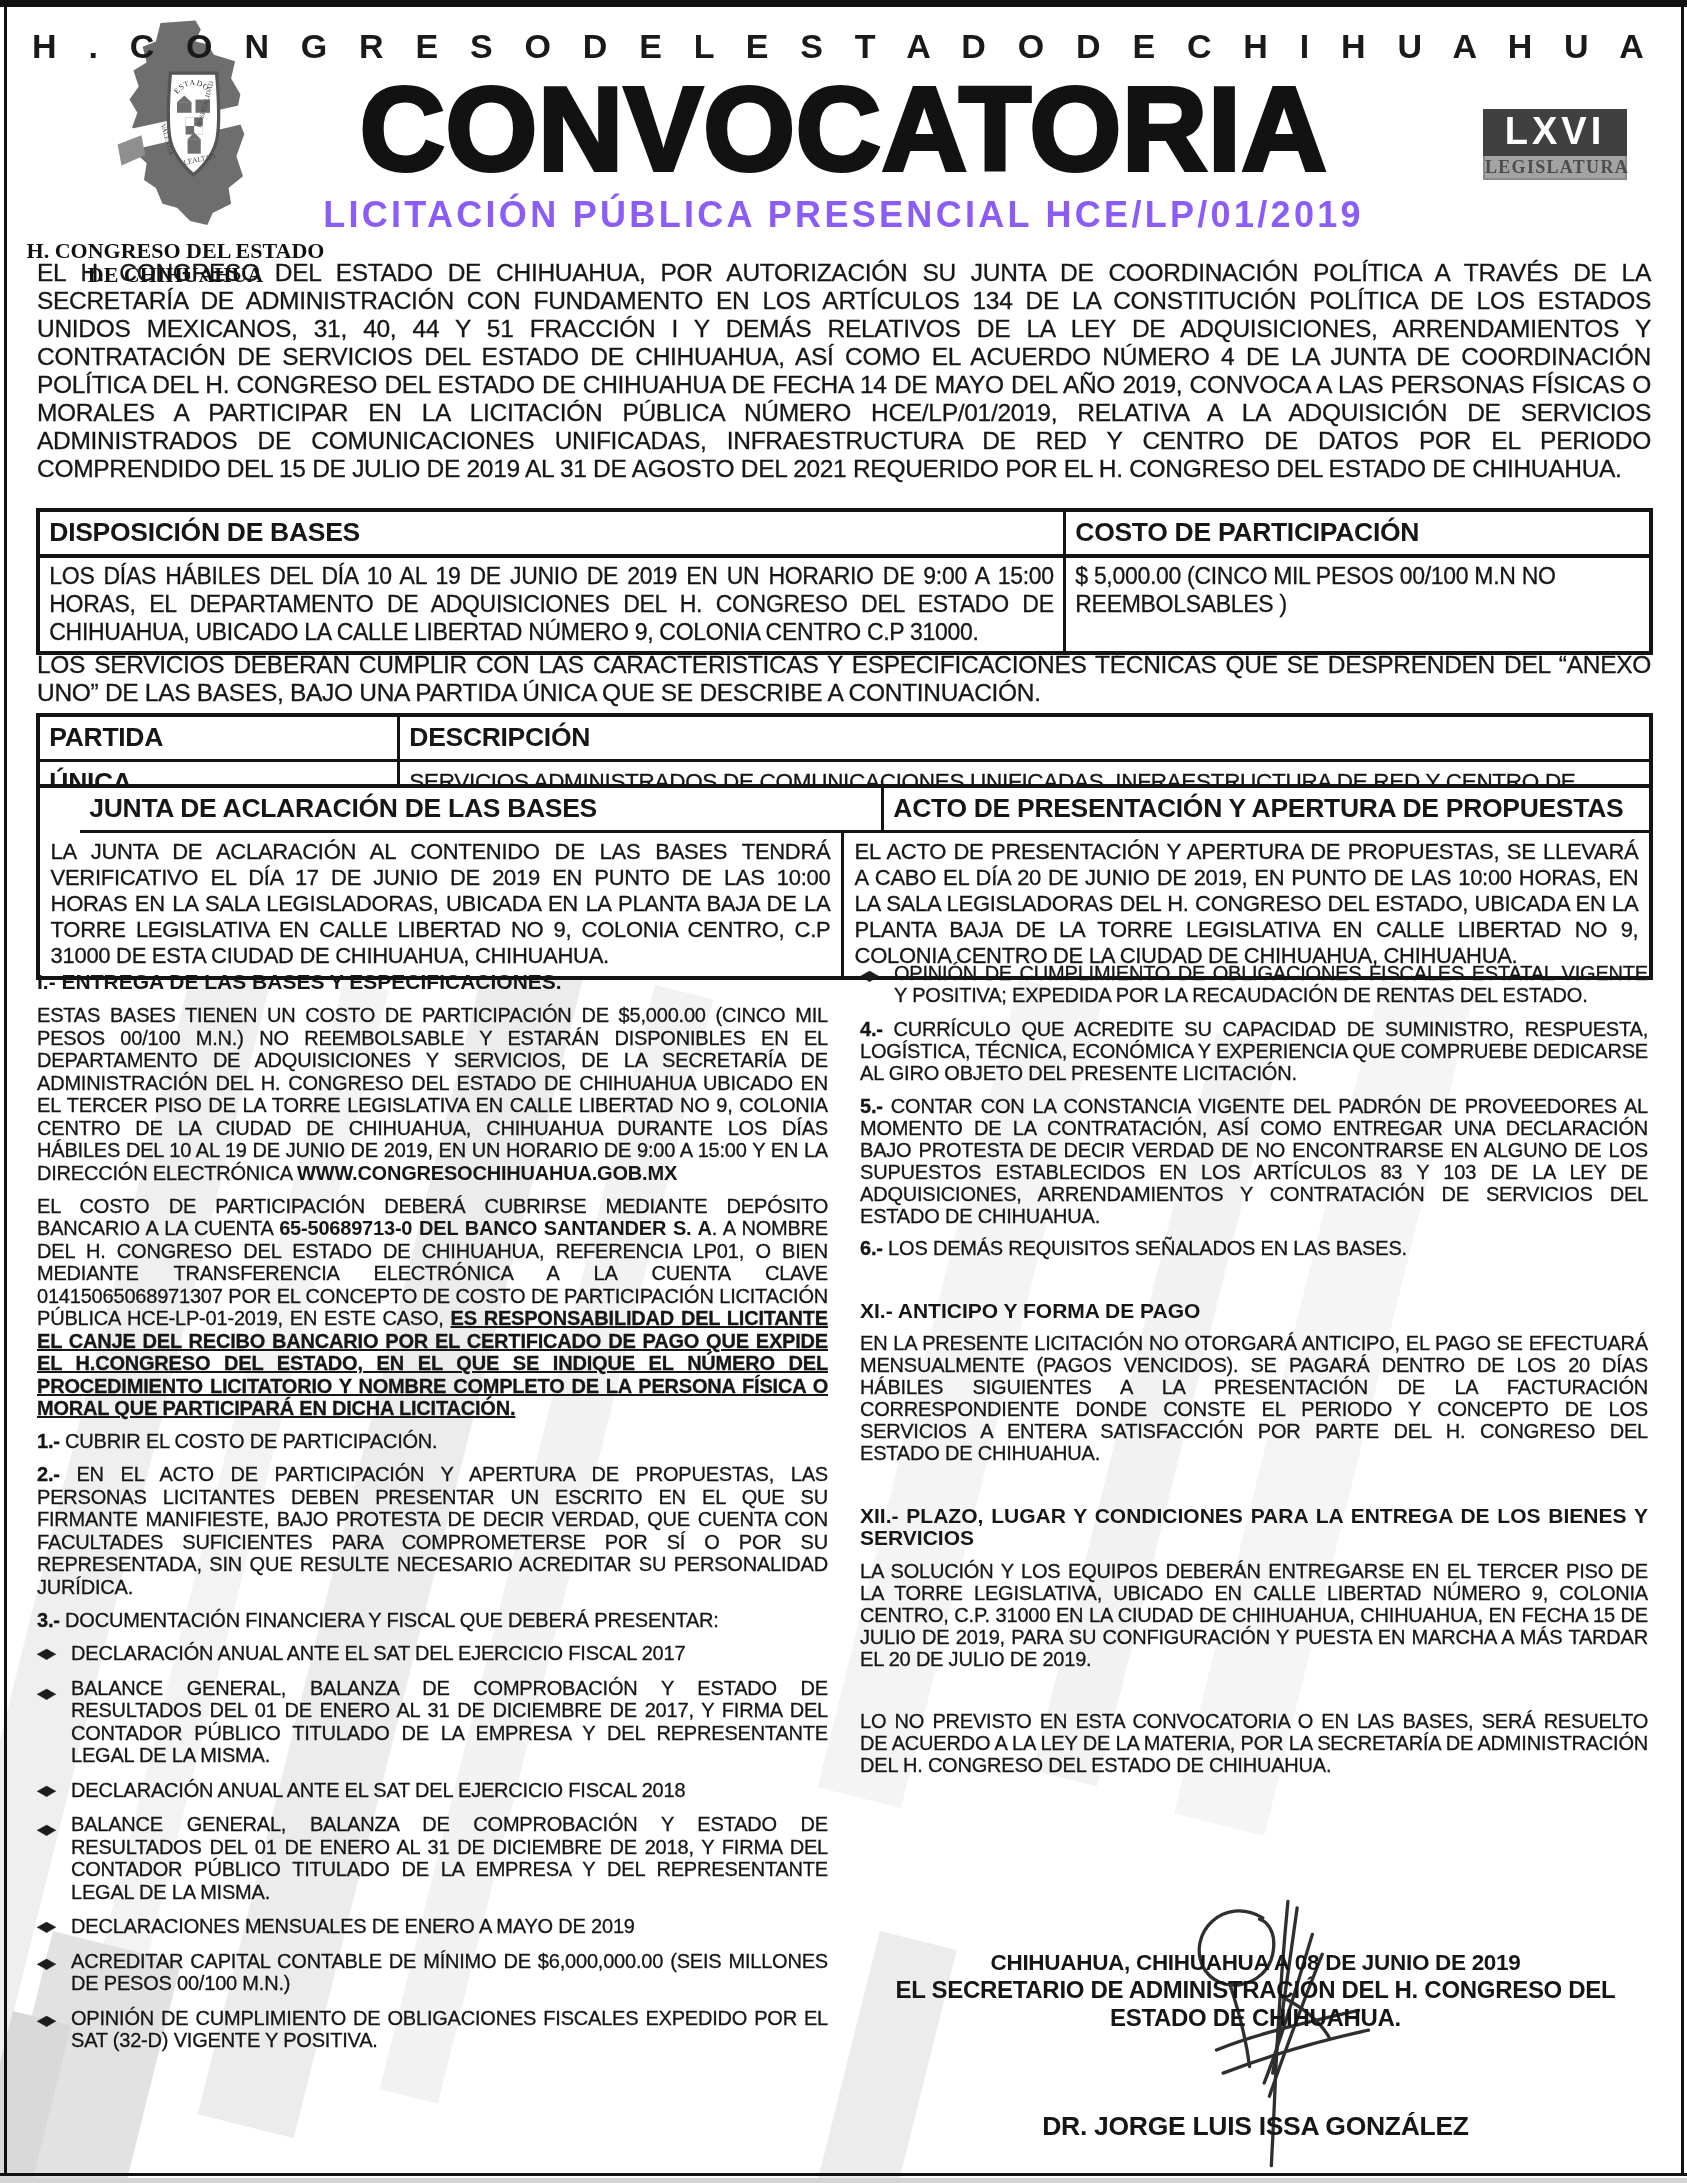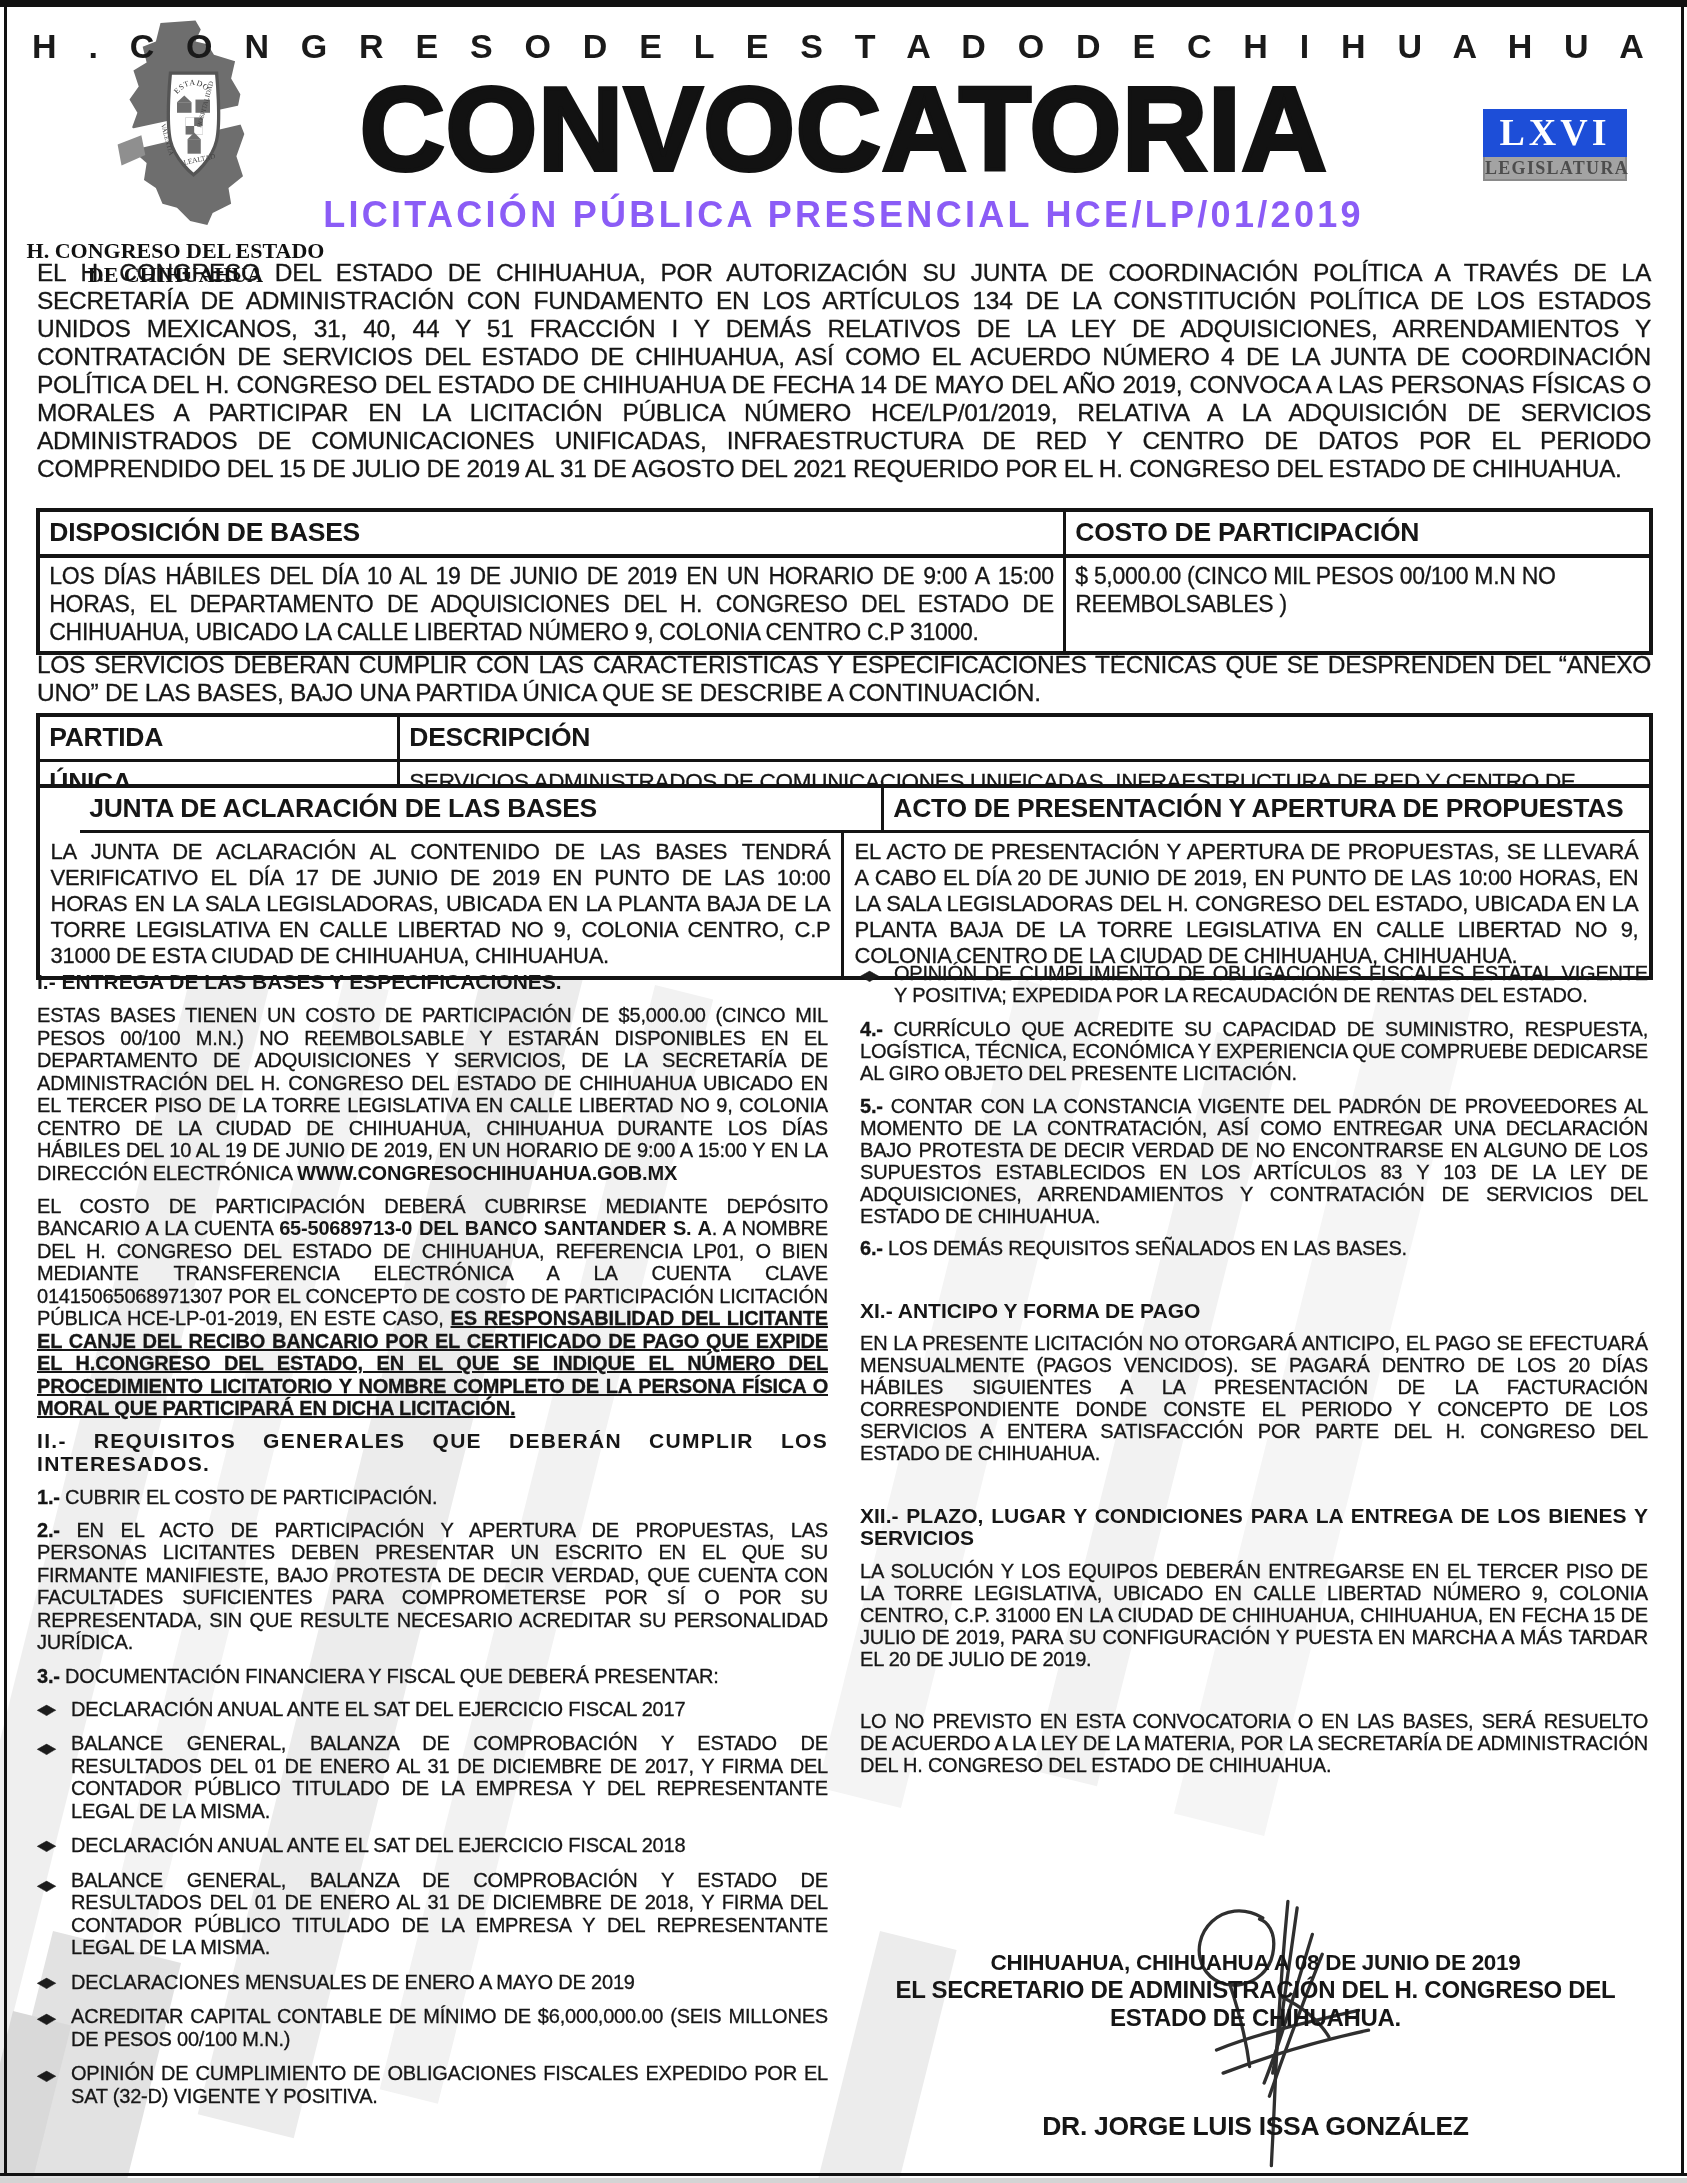--- a/index.html
+++ b/index.html
@@ -17,21 +17,21 @@
   
   .title-block{position:absolute;left:0;top:26.5px;width:1687px;text-align:center;}
   .congress-line{font-size:34px;font-weight:700;letter-spacing:11.2px;color:#1a1a1a;}
   .big-title{font-size:118px;font-weight:900;letter-spacing:0.7px;line-height:1.0;margin-top:4px;
              -webkit-text-stroke:4px #121212;color:#121212;}
   .subtitle{font-size:36px;font-weight:700;letter-spacing:3.3px;margin-top:6.6px;color:#8b5cf6;}
   .logo{position:absolute;left:78px;top:14.6px;width:231px;height:218px;}
   .logo-caption{position:absolute;left:26.5px;top:239px;width:298px;text-align:center;
                 font-family:"Liberation Serif",serif;font-weight:700;font-size:22px;line-height:1.1;color:#111;}
   .badge{position:absolute;left:1483px;top:109px;width:144px;}
-  .badge-roman{background:#1d4ed8;color:#fff;font-family:Liberation Serif, serif;font-weight:700;
+  .badge-roman{background:#404040;color:#fff;font-family:Liberation Sans, sans-serif;font-weight:700;
                font-size:38px;text-align:center;letter-spacing:4px;padding:1.3px 0 2.6px 0;}
   .badge-word{background:#a3a3a3;border:2.6px solid #8a8a8a;border-top:none;color:#4d4d4d;
               font-family:"Liberation Serif",serif;font-weight:700;font-size:18px;text-align:center;
               letter-spacing:1.3px;padding:0.7px 0;}
   
   .intro{position:absolute;left:37px;top:259px;width:1614px;font-size:24.5px;line-height:28px;
          text-align:justify;letter-spacing:-0.3px;-webkit-text-stroke:0.3px #161616;}
   
   .tbl{position:absolute;background:#fff;border:4px solid #141414;}
   .grid{display:grid;}
@@ -159,21 +159,20 @@
       <div class="grid" style="grid-template-columns:804px 1fr;">
         <div class="cell t-body-text rb" style="font-size:22px;line-height:26px;padding:6.6px 10.6px;">LA JUNTA DE ACLARACIÓN AL CONTENIDO DE LAS BASES TENDRÁ VERIFICATIVO EL DÍA 17 DE JUNIO DE 2019 EN PUNTO DE LAS 10:00 HORAS EN LA SALA LEGISLADORAS, UBICADA EN LA PLANTA BAJA DE LA TORRE LEGISLATIVA EN CALLE LIBERTAD NO 9, COLONIA CENTRO, C.P 31000 DE ESTA  CIUDAD DE CHIHUAHUA, CHIHUAHUA.</div>
         <div class="cell t-body-text" style="font-size:22px;line-height:26px;padding:6.6px 10.6px;">EL ACTO DE PRESENTACIÓN Y APERTURA DE PROPUESTAS, SE LLEVARÁ A CABO EL DÍA 20 DE JUNIO DE 2019, EN PUNTO DE LAS 10:00 HORAS, EN LA SALA LEGISLADORAS  DEL H. CONGRESO DEL ESTADO, UBICADA EN LA PLANTA BAJA DE LA TORRE LEGISLATIVA EN CALLE LIBERTAD NO 9, COLONIA CENTRO DE LA CIUDAD DE CHIHUAHUA, CHIHUAHUA.</div>
       </div>
     </div>
 
     <div class="col" style="left:37px;top:971px;width:791px;">
       <p class="h1">I.- ENTREGA DE LAS BASES Y ESPECIFICACIONES.</p>
       <p><span>ESTAS BASES TIENEN UN COSTO DE PARTICIPACIÓN DE $5,000.00 (CINCO MIL PESOS 00/100 M.N.) NO REEMBOLSABLE Y ESTARÁN DISPONIBLES EN EL DEPARTAMENTO DE ADQUISICIONES Y SERVICIOS, DE LA SECRETARÍA DE ADMINISTRACIÓN DEL H. CONGRESO DEL ESTADO DE CHIHUAHUA UBICADO EN EL TERCER PISO DE LA TORRE LEGISLATIVA EN CALLE LIBERTAD NO 9, COLONIA CENTRO DE LA CIUDAD DE CHIHUAHUA, CHIHUAHUA DURANTE LOS DÍAS HÁBILES DEL 10 AL 19 DE JUNIO DE 2019, EN UN HORARIO DE 9:00 A 15:00 Y EN LA DIRECCIÓN ELECTRÓNICA </span><b>WWW.CONGRESOCHIHUAHUA.GOB.MX</b></p>
       <p><span>EL COSTO DE PARTICIPACIÓN DEBERÁ CUBRIRSE MEDIANTE DEPÓSITO BANCARIO A LA CUENTA </span><b>65-50689713-0 DEL BANCO SANTANDER S. A</b><span>.  A NOMBRE DEL H. CONGRESO DEL ESTADO DE CHIHUAHUA, REFERENCIA LP01, O BIEN MEDIANTE TRANSFERENCIA ELECTRÓNICA  A LA CUENTA CLAVE 01415065068971307 POR EL CONCEPTO DE COSTO DE PARTICIPACIÓN LICITACIÓN PÚBLICA HCE-LP-01-2019, EN ESTE CASO, </span><span class="ul-run">ES RESPONSABILIDAD DEL LICITANTE EL CANJE DEL RECIBO BANCARIO POR EL CERTIFICADO DE PAGO QUE EXPIDE EL H.CONGRESO DEL ESTADO, EN EL QUE SE INDIQUE EL NÚMERO DEL PROCEDIMIENTO LICITATORIO Y NOMBRE COMPLETO DE LA PERSONA FÍSICA O MORAL QUE PARTICIPARÁ EN DICHA LICITACIÓN.</span></p>
-      <p class="h1 sp">II.- REQUISITOS GENERALES QUE DEBERÁN CUMPLIR LOS INTERESADOS.</p>
       <p><span class="num">1.-</span><span> CUBRIR EL COSTO DE PARTICIPACIÓN.</span></p>
       <p><span class="num">2.-</span><span> EN EL ACTO DE PARTICIPACIÓN Y APERTURA DE PROPUESTAS, LAS PERSONAS LICITANTES DEBEN PRESENTAR UN ESCRITO EN EL QUE SU FIRMANTE MANIFIESTE, BAJO PROTESTA DE DECIR VERDAD, QUE CUENTA CON FACULTADES SUFICIENTES PARA COMPROMETERSE POR SÍ O POR SU REPRESENTADA, SIN QUE RESULTE NECESARIO ACREDITAR SU PERSONALIDAD JURÍDICA.</span></p>
       <p><span class="num">3.-</span><span> DOCUMENTACIÓN FINANCIERA Y FISCAL QUE DEBERÁ PRESENTAR:</span></p>
       <ul class="blist">
         <li>
             <span class="diamond">◆</span>
             <span class="btxt">DECLARACIÓN ANUAL ANTE EL SAT DEL EJERCICIO FISCAL 2017</span>
           </li>
         <li>
             <span class="diamond">◆</span>

